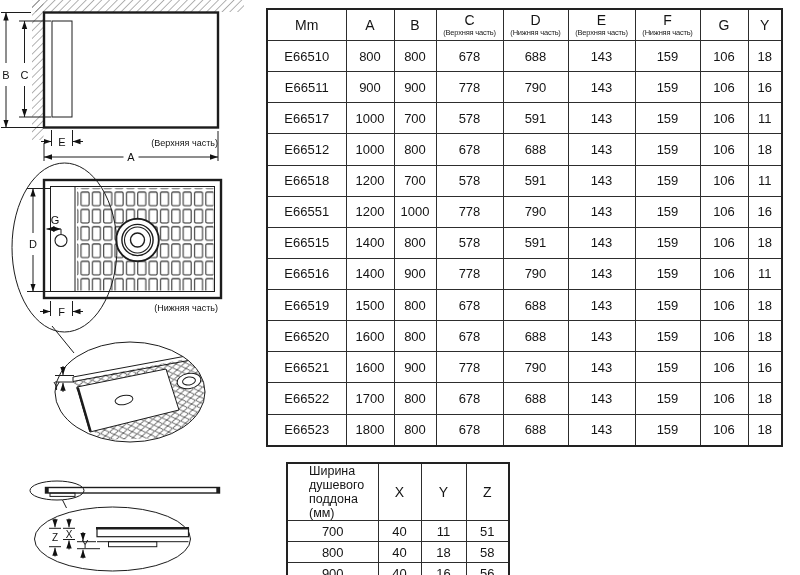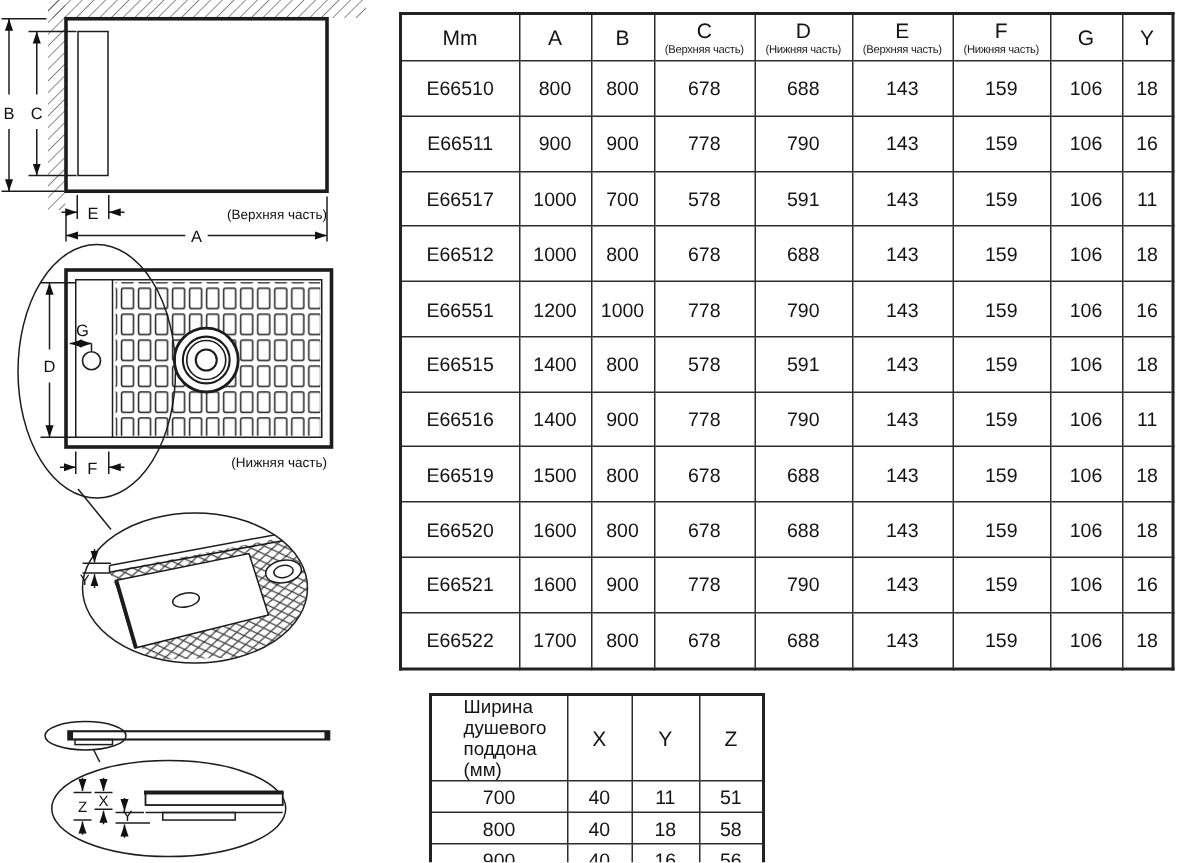--- a/index.html
+++ b/index.html
@@ -299,20 +299,31 @@
           <td>800</td>
           <td>678</td>
           <td>688</td>
           <td>143</td>
           <td>159</td>
           <td>106</td>
           <td>18</td>
         </tr>
 
 
+        <tr>
+          <td>E66518</td>
+          <td>1200</td>
+          <td>700</td>
+          <td>578</td>
+          <td>591</td>
+          <td>143</td>
+          <td>159</td>
+          <td>106</td>
+          <td>11</td>
+        </tr>
 
 
 
         <tr>
           <td>E66551</td>
           <td>1200</td>
           <td>1000</td>
           <td>778</td>
           <td>790</td>
           <td>143</td>
@@ -388,20 +399,31 @@
           <td>1700</td>
           <td>800</td>
           <td>678</td>
           <td>688</td>
           <td>143</td>
           <td>159</td>
           <td>106</td>
           <td>18</td>
         </tr>
 
+        <tr>
+          <td>E66523</td>
+          <td>1800</td>
+          <td>800</td>
+          <td>678</td>
+          <td>688</td>
+          <td>143</td>
+          <td>159</td>
+          <td>106</td>
+          <td>18</td>
+        </tr>
       </tbody>
   </table>
 
   <table class="small-table">
     <colgroup>
       <col style="width:91px">
         <col style="width:43px">
         <col style="width:45px">
         <col style="width:43px">
     </colgroup>

